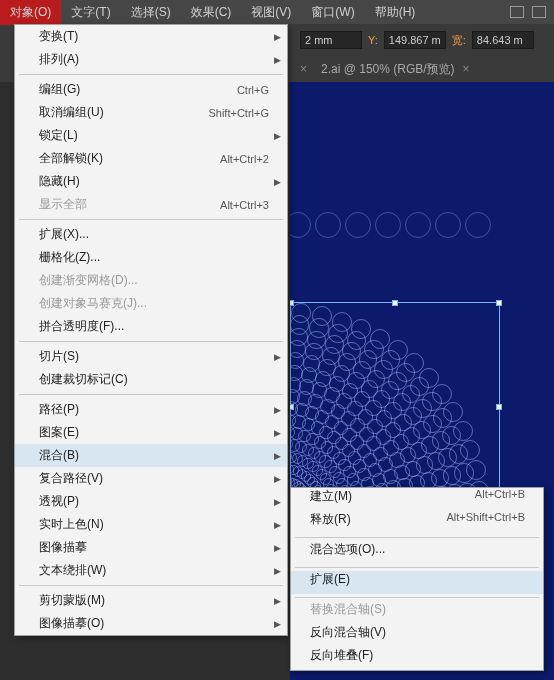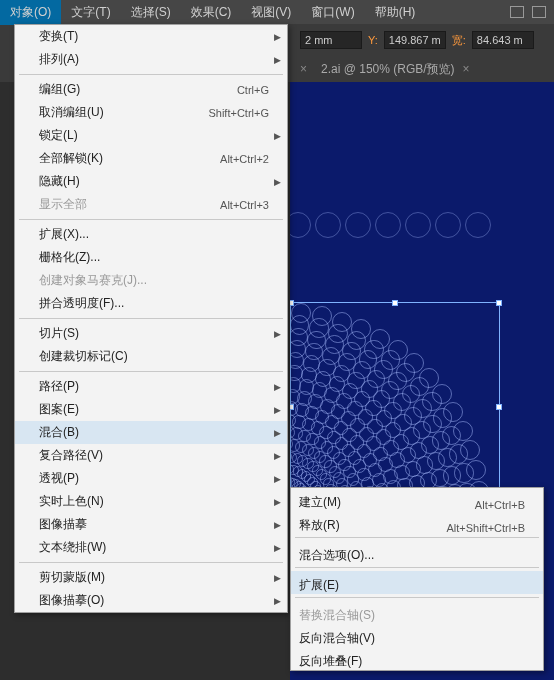--- a/index.html
+++ b/index.html
@@ -1,19 +1,19 @@
 <!DOCTYPE html>
 <html><head>
 <meta charset="utf-8">
 <style>
 *{margin:0;padding:0;box-sizing:border-box;font-family:"Microsoft YaHei",Arial,sans-serif;font-size:12px}
 body{width:554px;height:680px;background:#2d2d2d;overflow:hidden;position:relative}
 .menubar{height:24px;background:#464646;display:flex;align-items:center;color:#d0d0d0}
 .menubar .mi{padding:4px 10px;cursor:default}
-.menubar .mi.sel{background:#0369a1}
+.menubar .mi.sel{background:#b91c1c}
 .menubar .tool{margin-left:auto;display:flex;gap:8px;padding-right:8px}
 .toolbar{height:32px;background:#3a3a3a;display:flex;align-items:center;color:#ccc;padding-left:300px;gap:6px}
 .toolbar .field{background:#262626;border:1px solid #1a1a1a;color:#ccc;padding:2px 4px;width:62px;font-size:11px}
 .toolbar .lbl{color:#ff9a3d;font-size:11px}
 .tabs{height:26px;background:#3a3a3a;display:flex;align-items:center;padding-left:300px;color:#aaa;gap:14px}
 .tab{display:flex;align-items:center;gap:8px}
 .tab .x{color:#888}
 .canvas{position:absolute;left:290px;top:82px;right:0;bottom:0;background:#0b1a6b;overflow:hidden}
 .sel-rect{position:absolute;left:0;top:220px;width:210px;height:210px;border:1px solid #7fb3ff}
 .handle{position:absolute;width:6px;height:6px;background:#fff;border:1px solid #7fb3ff}
@@ -22,21 +22,21 @@
 .h-ml{left:-3px;top:50%;margin-top:-3px}.h-mr{right:-3px;top:50%;margin-top:-3px}
 .circle{position:absolute;border:1px solid rgba(170,190,255,0.5);border-radius:50%}
 .menu{position:absolute;left:14px;top:24px;width:274px;background:#f3f3f3;border:1px solid #a0a0a0;box-shadow:2px 2px 6px rgba(0,0,0,0.4);color:#222}
 .menu .row{display:flex;align-items:center;height:23px;padding:0 18px 0 24px;position:relative}
 .menu .row.highlight{background:#d8e6f2}
 .menu .row.dis{color:#999}
 .menu .sc{margin-left:auto;color:#555;font-size:11px}
 .menu .arr{position:absolute;right:6px;font-size:9px;color:#555}
 .menu .sep{height:1px;background:#c8c8c8;margin:3px 4px}
 .submenu{position:absolute;left:290px;top:487px;width:254px;background:#f3f3f3;border:1px solid #a0a0a0;box-shadow:2px 2px 6px rgba(0,0,0,0.4);color:#222}
-.submenu .row{display:flex;align-items:flex-end;height:23px;padding:0 18px 0 8px;position:relative}
+.submenu .row{display:flex;align-items:flex-start;height:23px;padding:0 18px 0 19px;position:relative}
 .submenu .row.highlight{background:#d8e6f2}
 .submenu .row.dis{color:#999}
 .submenu .sc{margin-left:auto;color:#555;font-size:11px}
 .submenu .sep{height:1px;background:#c8c8c8;margin:3px 4px}
 .ico{width:14px;height:12px;border:1px solid #999;display:inline-block}
 </style>
 </head>
 <body>
 
 <div class="menubar">
@@ -364,20 +364,23 @@
       <span class="sc">Alt+Ctrl+3</span>
     </div>
     <div class="sep"></div>
     <div class="row">
       <span>扩展(X)...</span>
     </div>
     <div class="row">
       <span>栅格化(Z)...</span>
     </div>
     <div class="row dis">
+      <span>创建渐变网格(D)...</span>
+    </div>
+    <div class="row dis">
       <span>创建对象马赛克(J)...</span>
     </div>
     <div class="row">
       <span>拼合透明度(F)...</span>
     </div>
     <div class="sep"></div>
     <div class="row">
       <span>切片(S)</span>
       <span class="arr">▶</span>
     </div>

